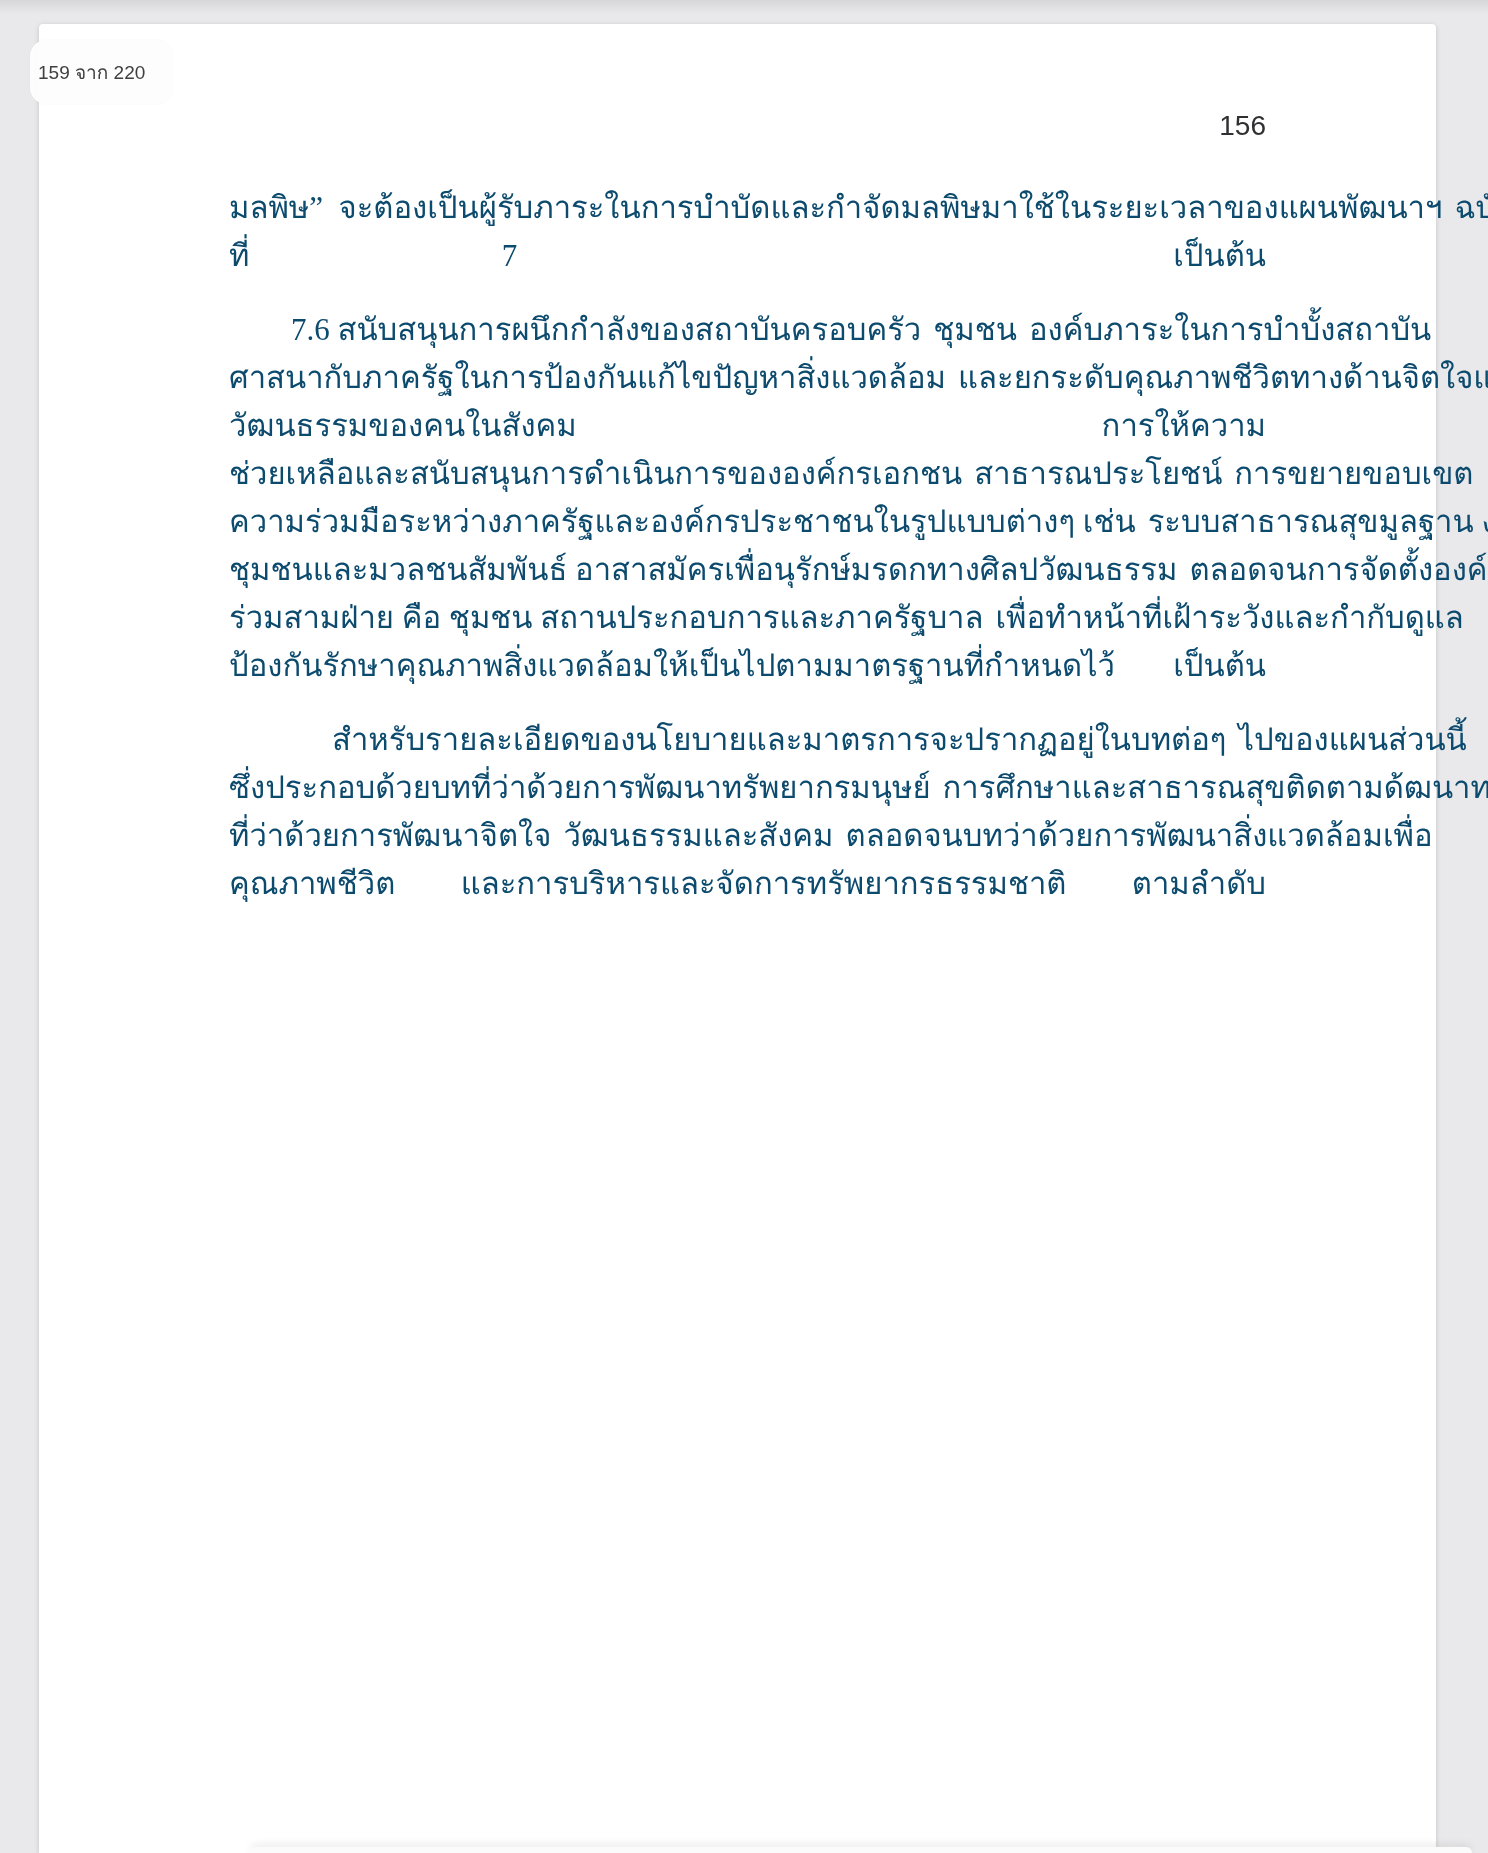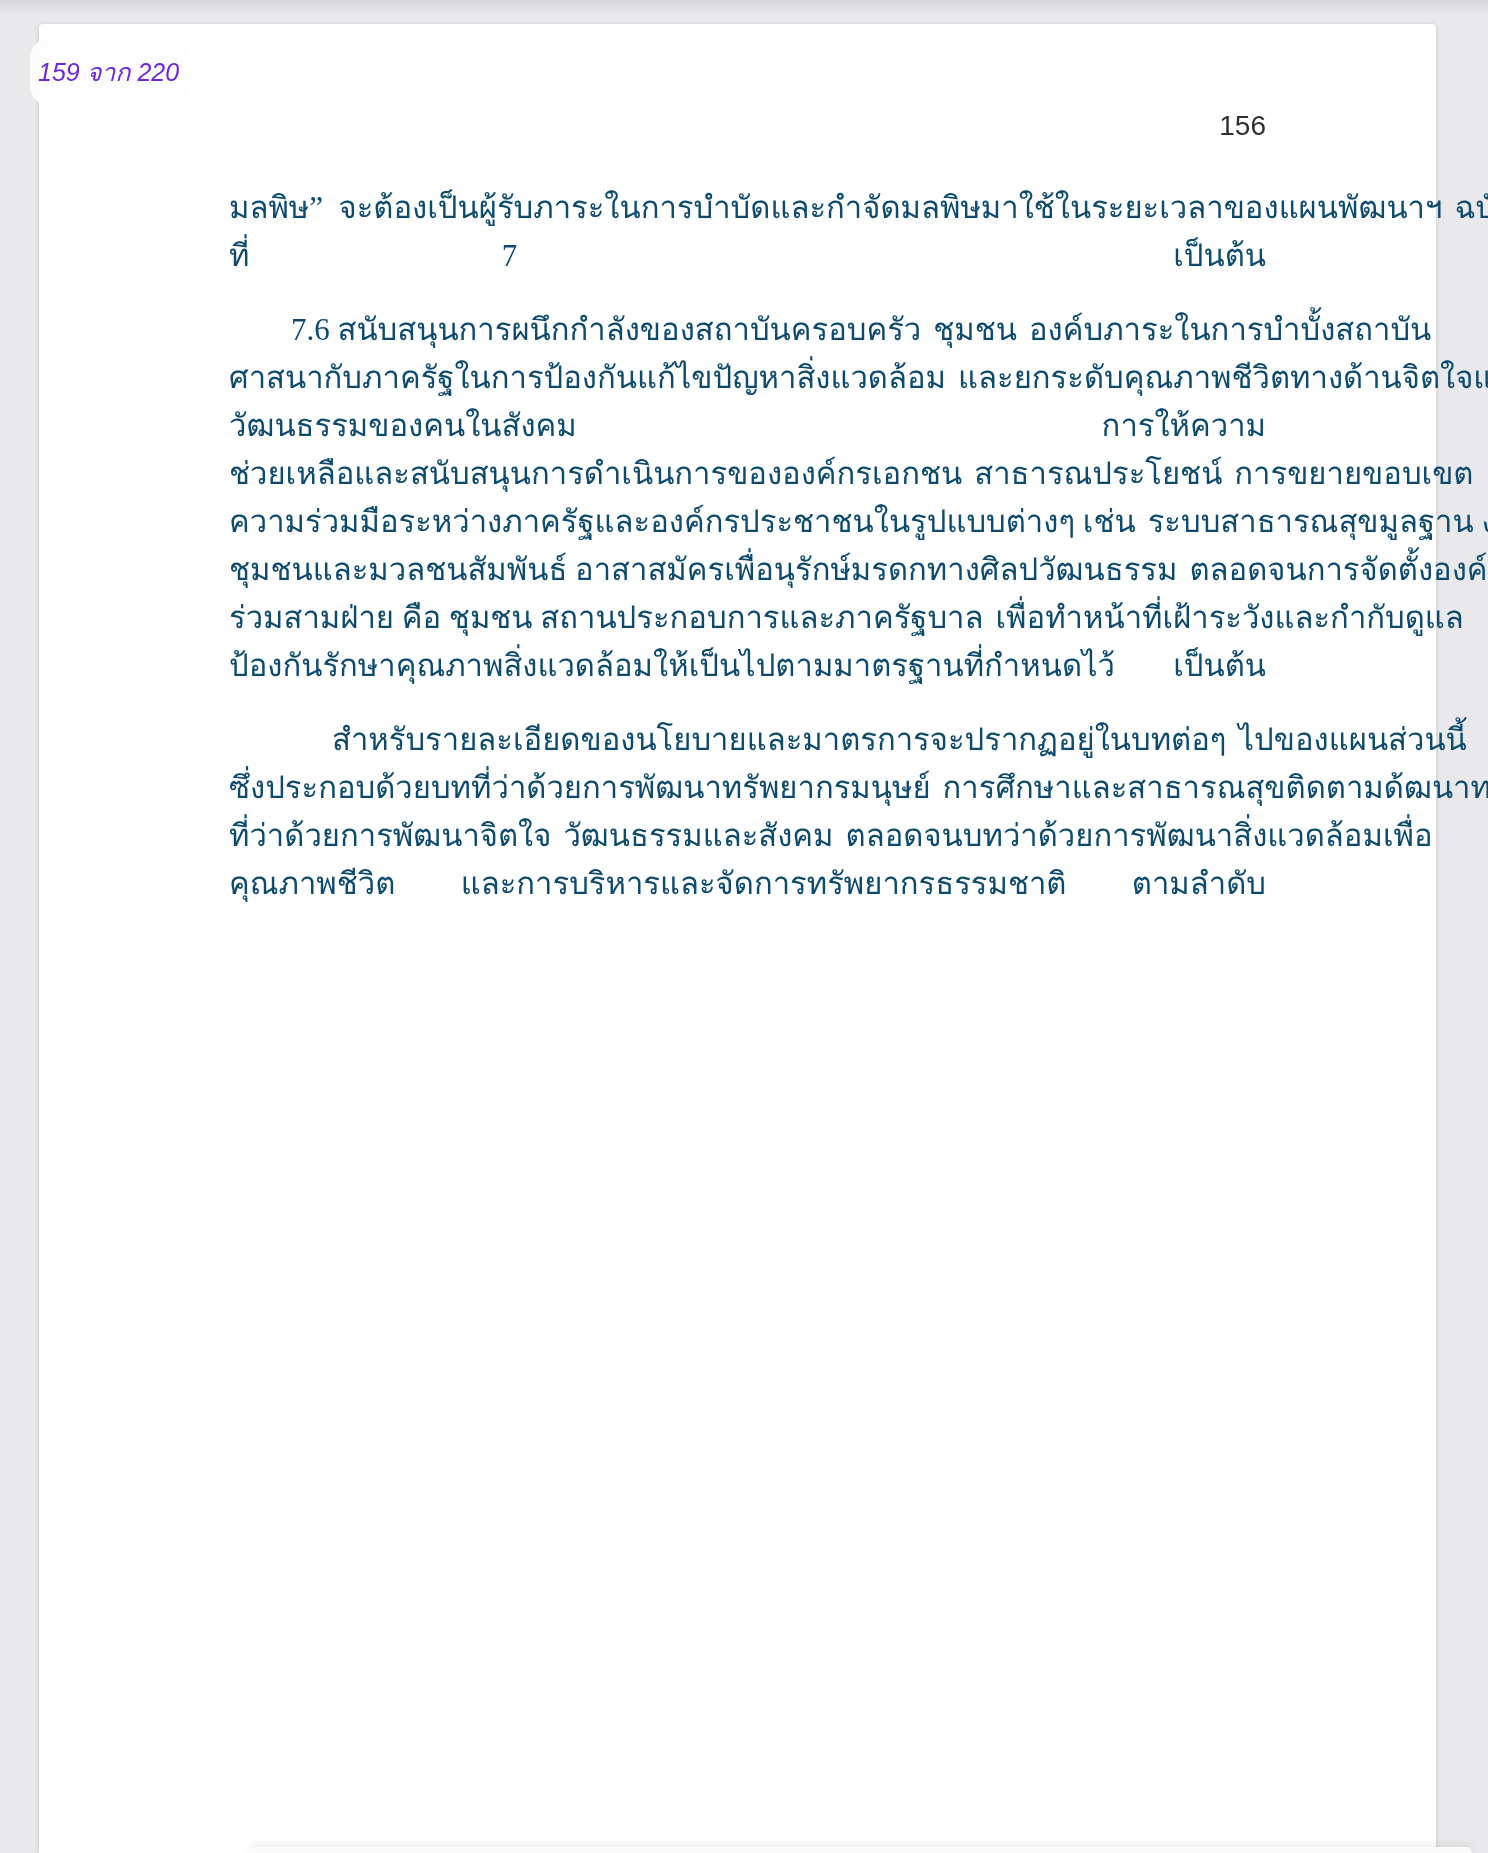--- a/index.html
+++ b/index.html
@@ -52,23 +52,22 @@
     min-width: 142px; height: 64px;
     background: rgba(253,253,253,0.96);
     border-radius: 16px;
     box-shadow: 0 0 2px rgba(0,0,0,0.06);
     display: flex; align-items: center;
     padding: 0 10px 0 8px;
     box-sizing: border-box;
     z-index: 6;
   }
   .page-indicator span {
-    font-size: 25px; color: #6d28d9;
+    font-size: 19px; color: #404040;
     font-family: "Liberation Sans", sans-serif;
-    font-style: italic;
   }
 
   .next-page {
     position: absolute; left: 250px; top: 1847px;
     width: 1222px; height: 6px;
     background: #fbfbfc;
     border-radius: 10px 10px 0 0;
     box-shadow: 0 -2px 8px rgba(0,0,0,0.10);
   }
 </style>

